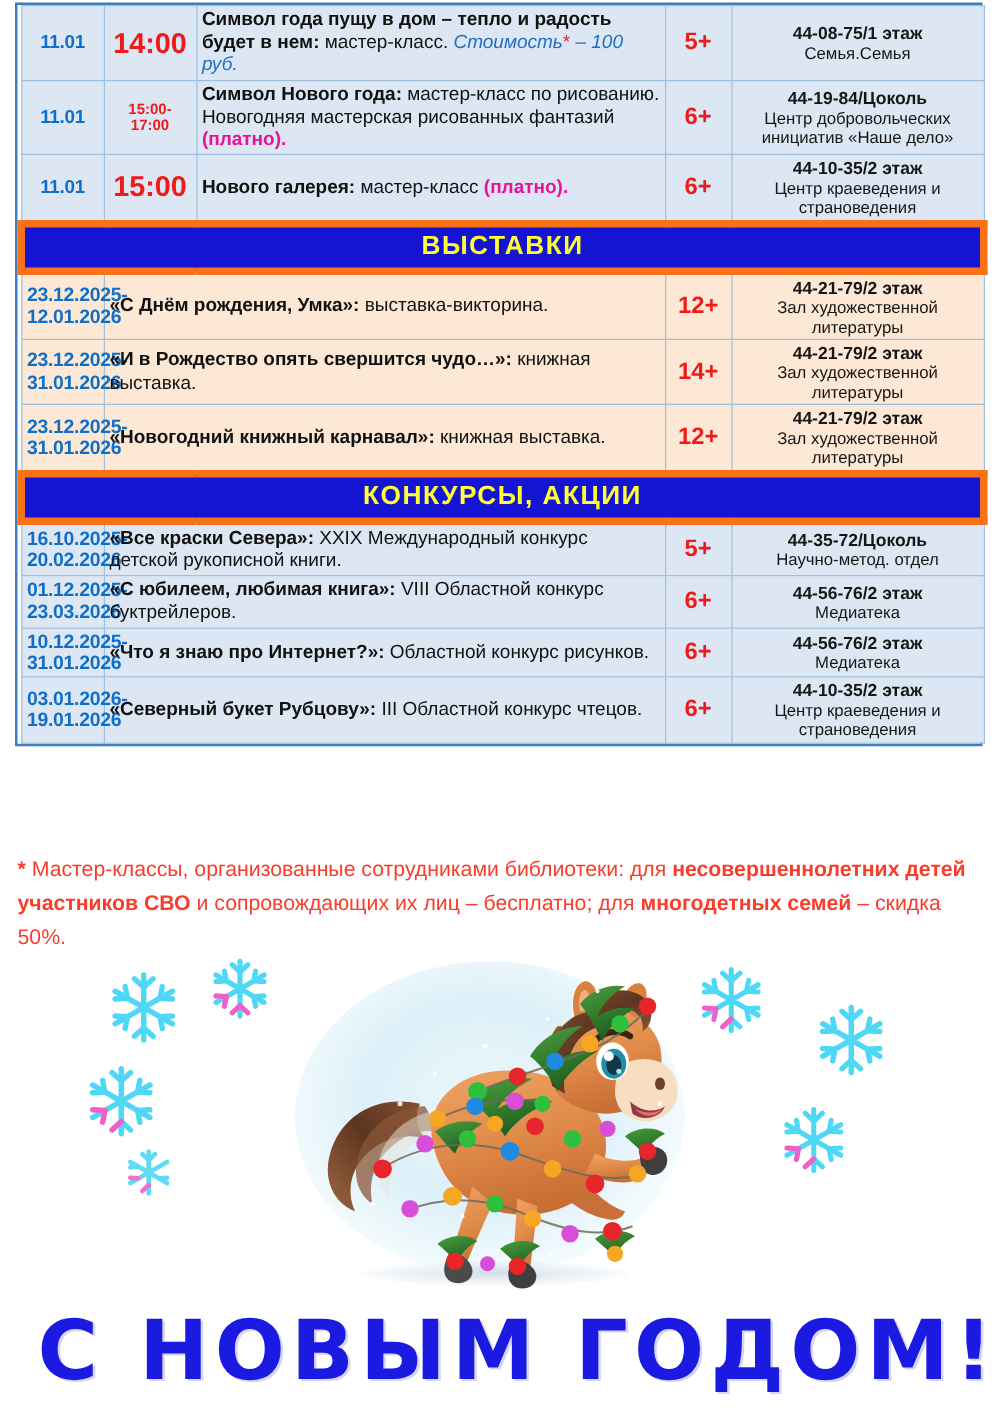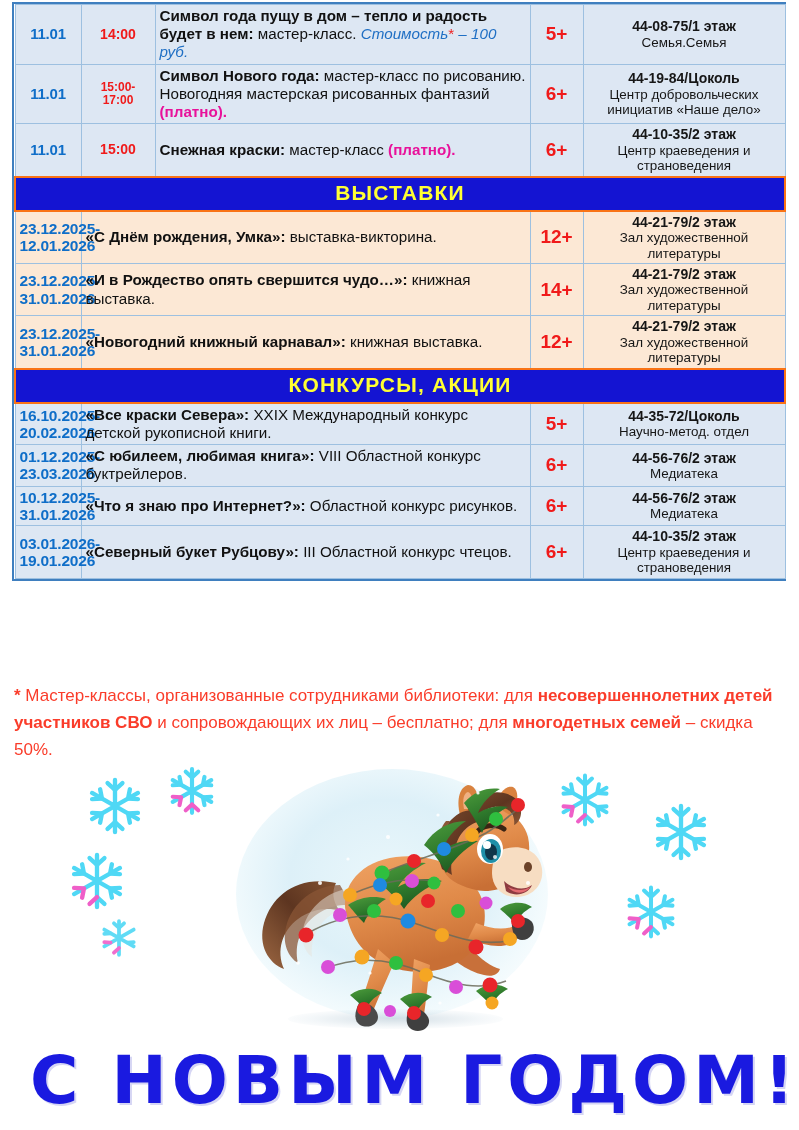--- a/index.html
+++ b/index.html
@@ -49,21 +49,21 @@
     font-weight: bold;
     font-size: 15px;
     line-height: 1.12;
     letter-spacing: -0.2px;
   }
   td.date.range { font-size: 15.5px; }
   td.time {
     text-align: center;
     color: #f01a1a;
     font-weight: bold;
-    font-size: 14px;
+    font-size: 23px;
     line-height: 1.1;
   }
   td.time.two { font-size: 12px; }
   td.age {
     text-align: center;
     color: #f01a1a;
     font-weight: bold;
     font-size: 19px;
   }
   td.title {
@@ -85,21 +85,21 @@
     text-align: center;
     font-size: 13.4px;
     line-height: 1.16;
     color: #161616;
   }
   td.place .ph { font-weight: bold; font-size: 14px; display: block; }
   td.place .pl { display: block; }
 
   tr.section td {
     background: #1414d2;
-    border: 2px solid #f97316;
+    border: 6px solid #f97316;
     text-align: center;
     color: #ffff33;
     font-weight: bold;
     font-size: 21px;
     letter-spacing: 1.2px;
     padding: 3px 0 5px 0;
   }
 
   
   .footnote {
@@ -194,21 +194,21 @@
           <td class="age">6+</td>
           <td class="place">
               <span class="ph">44-19-84/Цоколь</span>
               <span class="pl">Центр добровольческих инициатив «Наше дело»</span>
             </td>
         </tr>
 
         <tr class="bg-blue">
           <td class="date">11.01</td>
           <td class="time">15:00</td>
-          <td class="title"><b>Снежная краски:</b><span> мастер-класс </span><span class="paid">(платно).</span></td>
+          <td class="title"><b>Нового галерея:</b><span> мастер-класс </span><span class="paid">(платно).</span></td>
           <td class="age">6+</td>
           <td class="place">
               <span class="ph">44-10-35/2 этаж</span>
               <span class="pl">Центр краеведения и страноведения</span>
             </td>
         </tr>
 
         <tr class="section">
           <td colspan="5">ВЫСТАВКИ</td>
         </tr>

